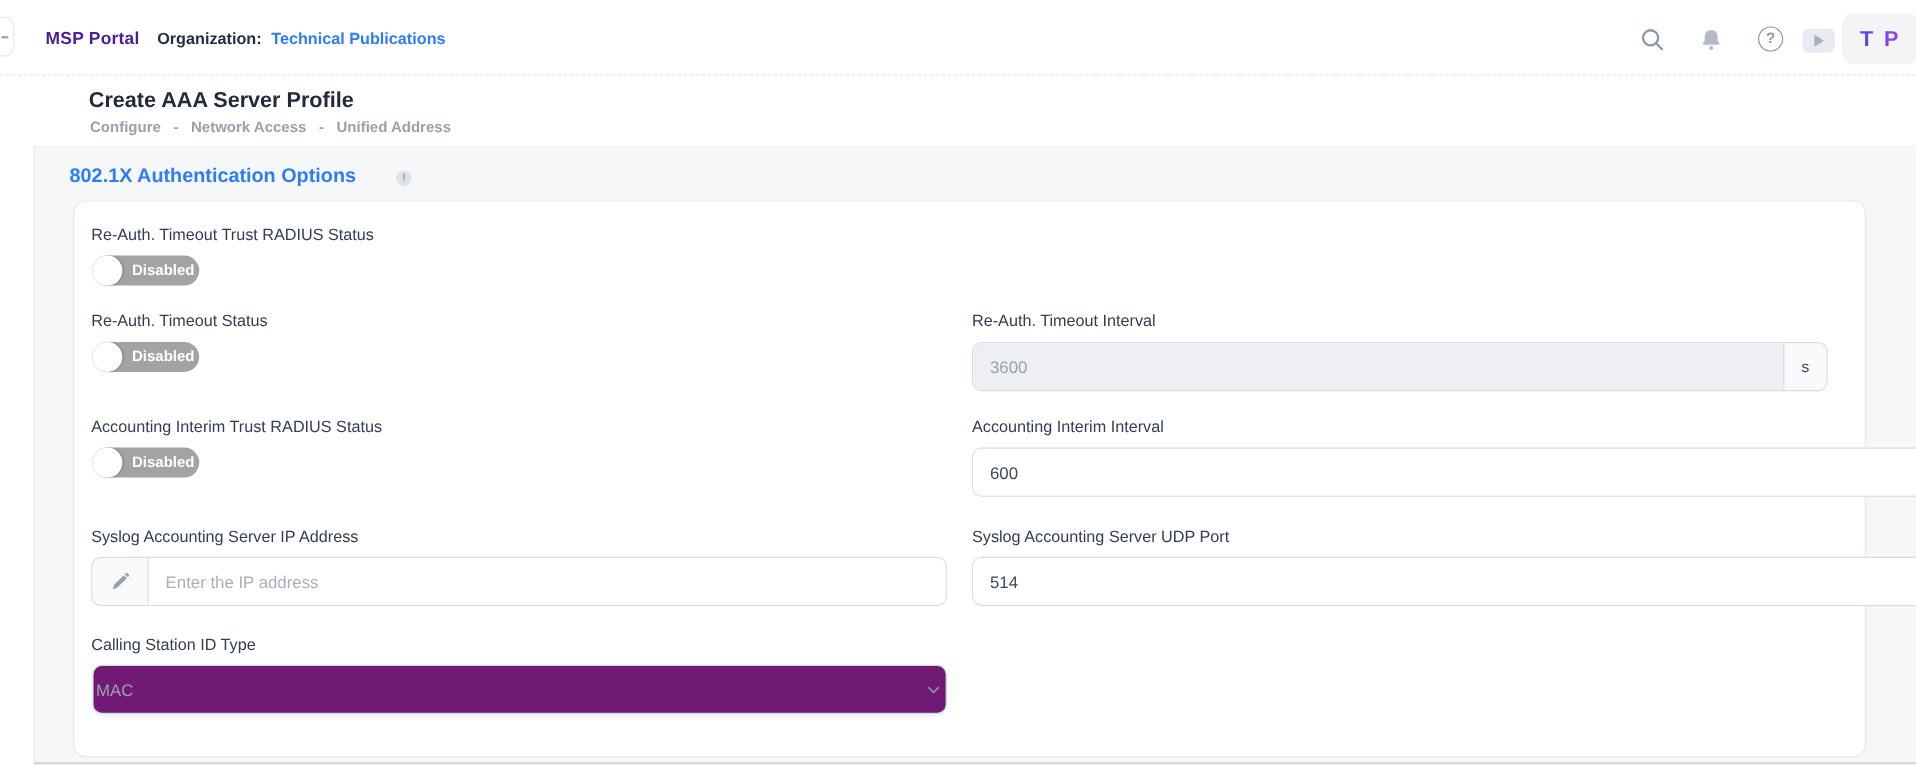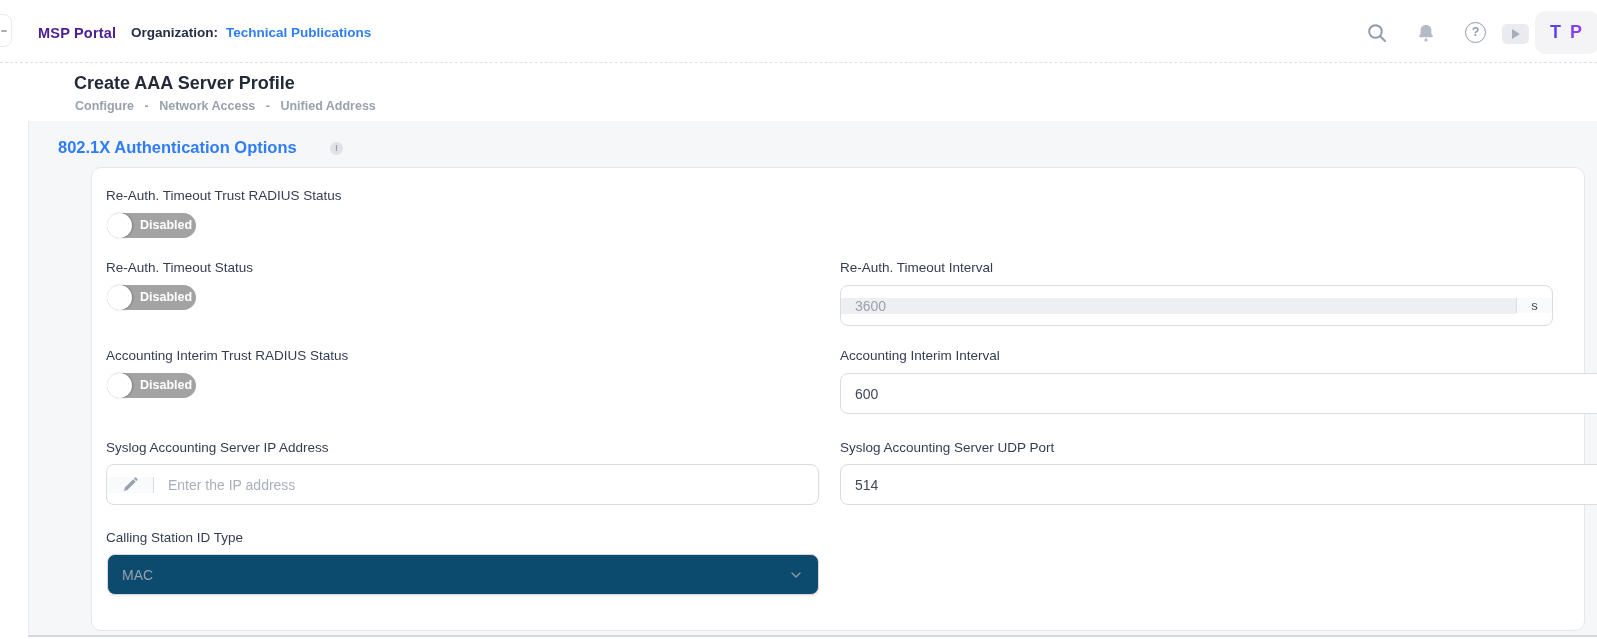--- a/index.html
+++ b/index.html
@@ -37,44 +37,44 @@
   .breadcrumb span { margin-right:7px; }
 
   
   .content { position:absolute; left:28px; top:121px; width:1569px; height:516px; background:#f6f7f8;
              border-left:1px solid #e6e9ed; border-bottom:2px solid #d5d9df; }
   .section-title { position:absolute; left:29px; top:17px; font-size:16.5px; font-weight:700; color:#2f7df6; }
   .info-icon { position:absolute; left:301px; top:21px; width:13px; height:13px; border-radius:50%;
                background:#dfe2e6; color:#9aa0a8; font-size:9px; font-weight:700; text-align:center; line-height:13px; cursor:pointer; }
 
   .card { position:absolute; left:32px; top:46px; width:1494px; height:464px; background:#fff;
-          border:1px solid #e4e7ec; border-radius:10px;margin-left:30px; }
+          border:1px solid #e4e7ec; border-radius:10px; }
 
   .flabel { position:absolute; font-size:13.5px; font-weight:500; color:#333d52; }
 
   
   .toggle { position:absolute; width:89px; height:25px; background:#a3a3a3; border-radius:13px; cursor:pointer; }
   .toggle .knob { position:absolute; left:0; top:0; width:25px; height:25px; background:#fff; border-radius:50%;
                   box-shadow:1px 0 2px rgba(0,0,0,.22); }
   .toggle .tlabel { position:absolute; left:33px; top:0; height:25px; line-height:25px; color:#fff; font-size:12.5px; font-weight:600; }
 
   
   .input-group { position:absolute; height:41px; display:flex; border:1px solid #d8dce3; border-radius:8px;
-                 overflow:hidden; background:#fff;align-items:center; }
+                 overflow:hidden; background:#fff; }
   .input-group input { flex:1; border:none; outline:none; padding:0 14px; font-family:inherit; font-size:14px;
                        color:#3f4858; background:#fff; min-width:0; }
   .input-group input::placeholder { color:#a9b0bb; }
   .input-group.disabled input { background:#edeff3; color:#9aa1ac; }
   .addon { width:36px; background:#f9fafb; border-left:1px solid #d8dce3; display:flex; align-items:center;
            justify-content:center; font-size:13px; color:#3f4858; }
   .addon.prefix { width:47px; border-left:none; border-right:1px solid #d8dce3; }
 
   
-  .select { position:absolute; height:41px; background:#0c4a6e; border:1px solid #d3d7de; border-radius:8px;
-            display:flex; align-items:center; padding:0 14px; cursor:pointer; box-shadow:0 2px 2px rgba(60,70,90,.06); }
+  .select { position:absolute; height:41px; background:#701a75; border:1px solid #d3d7de; border-radius:8px;
+            display:flex; align-items:center; padding:0 2px; cursor:pointer; box-shadow:0 2px 2px rgba(60,70,90,.06); }
   .select .sel-value { flex:1; font-size:14px; color:#9aa1ac; }
 
   
   .pos-l1-label { left:14px; top:20px; }    .pos-l1-toggle { left:15px; top:45px; }
   .pos-l2-label { left:14px; top:92px; }    .pos-l2-toggle { left:15px; top:117px; }
   .pos-r2-label { left:748px; top:92px; }   .pos-r2-input { left:748px; top:117px; width:713px; }
   .pos-l3-label { left:14px; top:180px; }   .pos-l3-toggle { left:15px; top:205px; }
   .pos-r3-label { left:748px; top:180px; }  .pos-r3-input { left:748px; top:205px; width:852px; }
   .pos-l4-label { left:14px; top:272px; }   .pos-l4-input { left:14px; top:296px; width:713px; }
   .pos-r4-label { left:748px; top:272px; }  .pos-r4-input { left:748px; top:296px; width:830px; }

